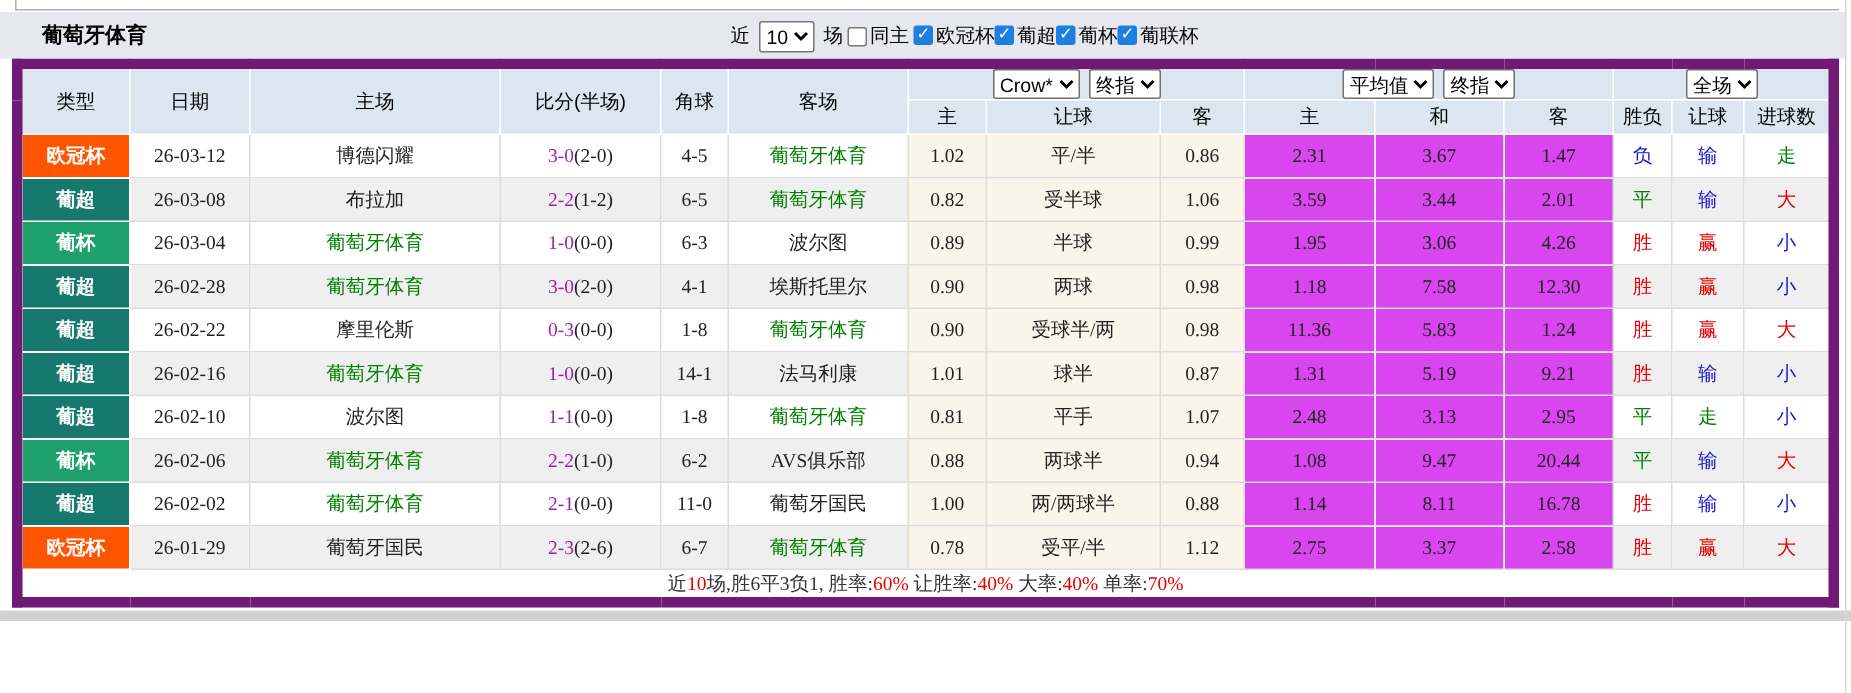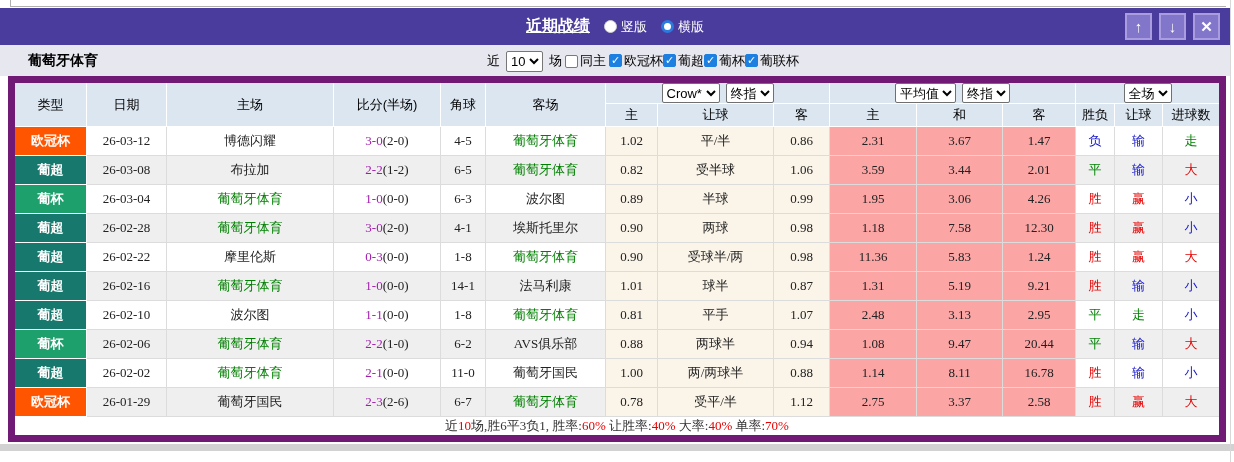--- a/index.html
+++ b/index.html
@@ -48,21 +48,21 @@
     color:#000; height:23px; text-align:center; }
   thead .grp select { height:20px; font-size:13px; background:#fff;
     border:1px solid #707070; border-radius:2px; margin:0 3px; }
   tbody td { border:1px solid #dcdcdc; height:29px; text-align:center; font-size:13px;
     color:#222; font-family:"Liberation Serif","DejaVu Serif",serif; overflow:hidden; white-space:nowrap; }
   tbody tr:nth-child(even) td.plain { background:#efefef; }
   tbody tr:nth-child(odd) td.plain { background:#fff; }
   td.type { color:#fff; font-weight:bold; border:1px solid #fff;
     font-family:"Liberation Sans","DejaVu Sans",sans-serif; }
   td.cream { background:#fbf4e9; }
-  td.aqua  { background:#fca5a5; }
+  td.aqua  { background:#d946ef; }
   .team { color:#008000; }
   .c-red { color:#e60000; } .c-green { color:#008000; } .c-blue { color:#1414cc; }
   .score-main { color:#a21caf; }
   tfoot td { height:16px; text-align:center; font-size:13px; color:#333;
     border-top:1px solid #dcdcdc; background:#fff;
     font-family:"Liberation Serif","DejaVu Serif",serif; }
   tfoot .red { color:#e60000; }
 
   .bottom-strip { margin-top:2px; width:1234px; height:7px; background:#d2d2d2; }
 </style>
@@ -70,44 +70,20 @@
 <body>
 
 <div class="page">
 
   <div class="top-strip">
     <div class="frag-v"></div>
     <div class="frag-h"></div>
   </div>
   <div class="right-edge"></div>
 
-  <div class="titlebar">
-    <div class="tb-center">
-      <span class="tb-title">近期战绩</span>
-      <label class="tb-radio-label">
-        <span class="radio"></span>
-        <span>竖版</span>
-      </label>
-      <label class="tb-radio-label">
-        <span class="radio checked"></span>
-        <span>横版</span>
-      </label>
-    </div>
-    <div class="tb-buttons">
-      <button class="tb-btn">
-          <span>↑</span>
-        </button>
-      <button class="tb-btn">
-          <span>↓</span>
-        </button>
-      <button class="tb-btn">
-          <span>✕</span>
-        </button>
-    </div>
-  </div>
 
   <div class="filterbar">
     <span class="team-name">葡萄牙体育</span>
     <div class="filter-controls">
       <span>近</span>
       <select>
         <option>10</option>
       </select>
       <span>场</span>
       <label class="cb-label">

